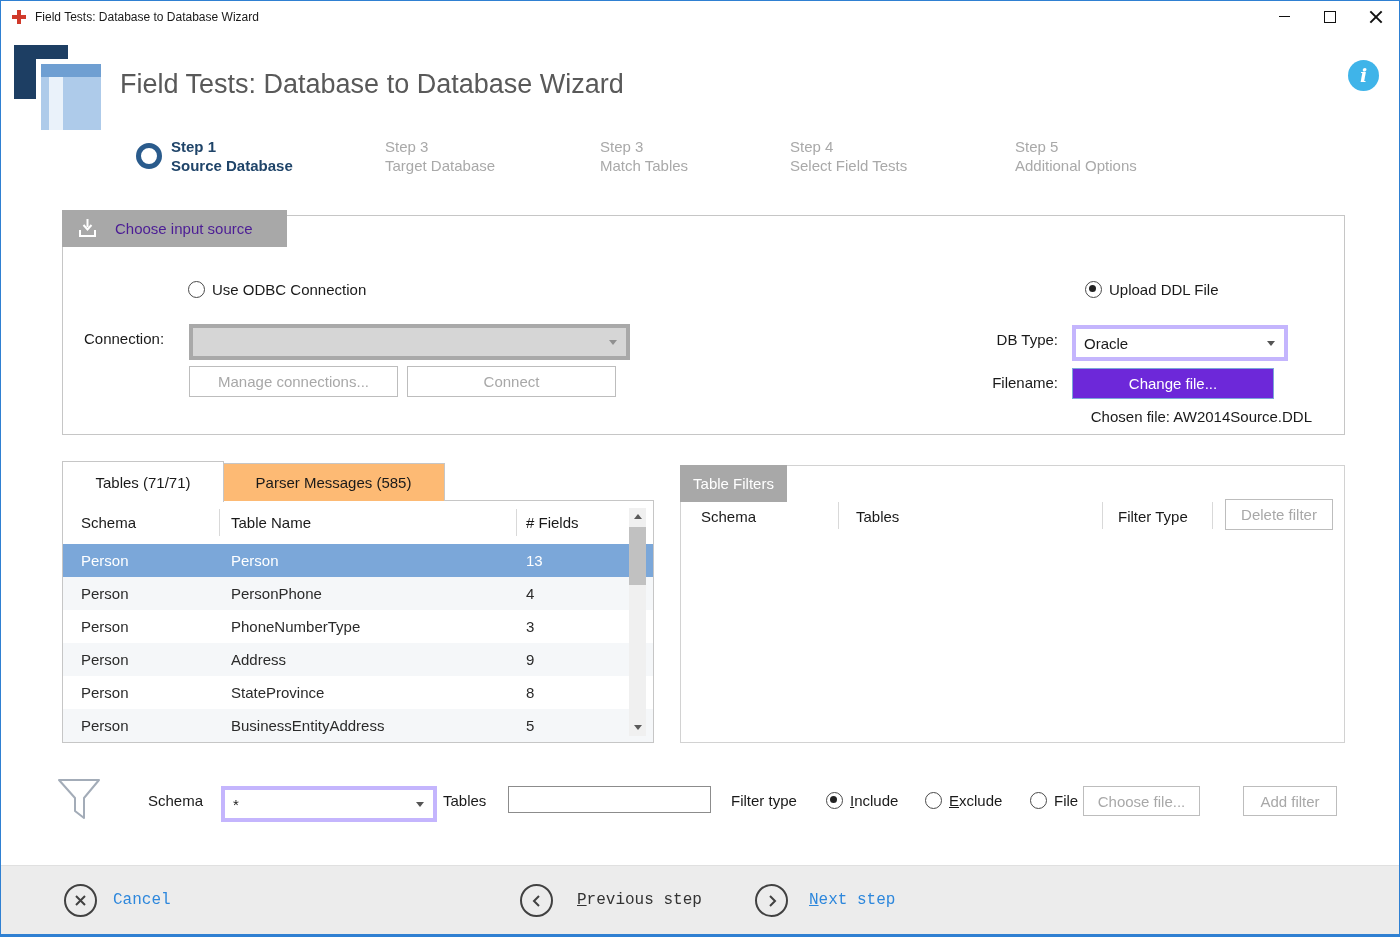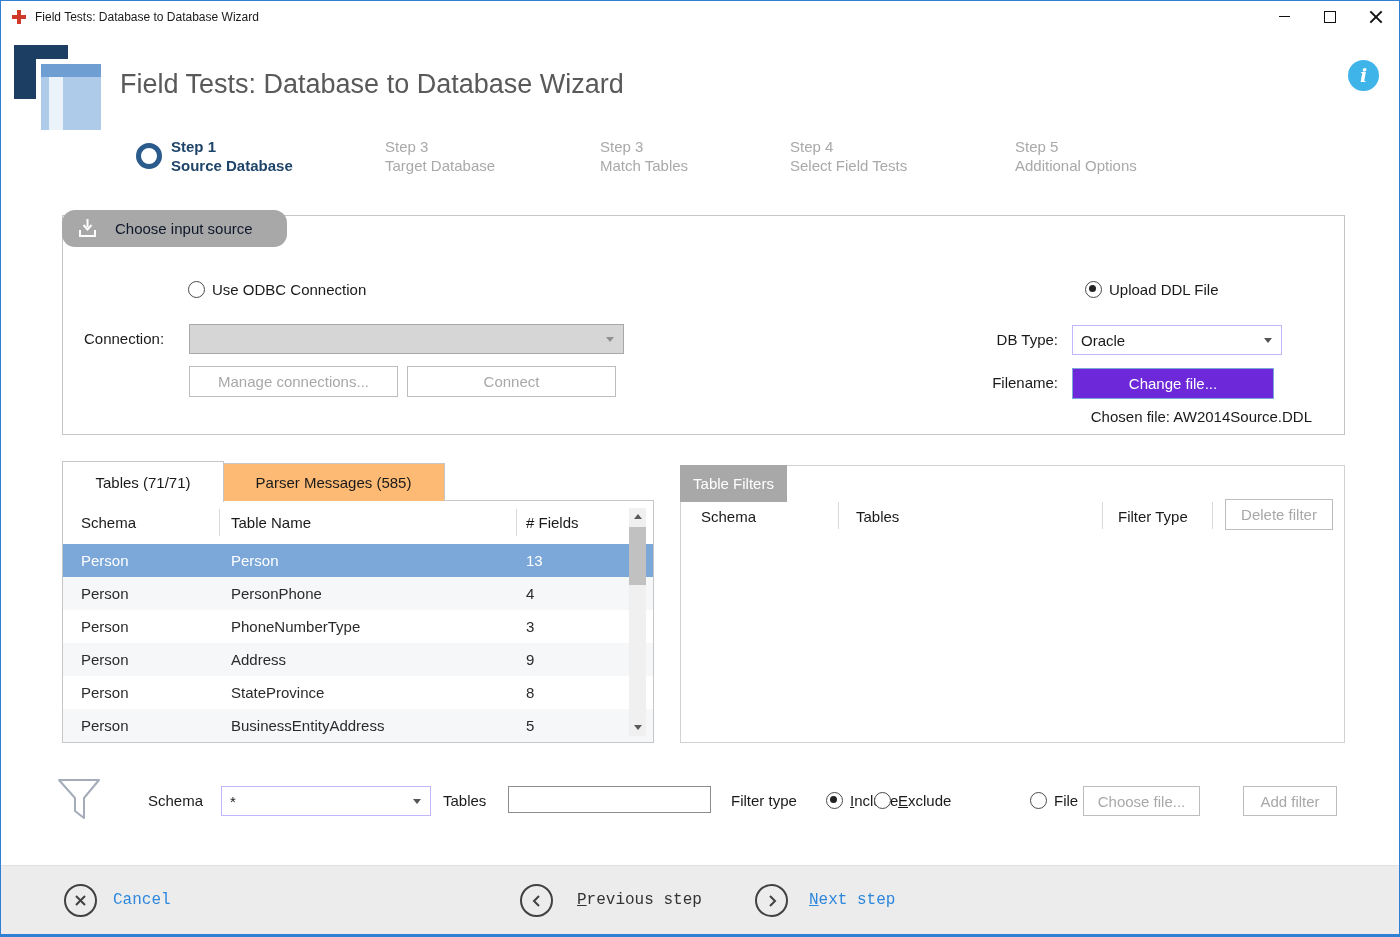--- a/index.html
+++ b/index.html
@@ -46,34 +46,34 @@
   .step.inactive{color:#a9a9a9;}
   .step-1{left:136px;display:flex;align-items:center;}
   .step-ring{width:16px;height:16px;border:5px solid #2a5b8c;border-radius:50%;background:#fff;
              margin-right:9px;flex:0 0 auto;}
   .step-2{left:385px;} .step-3{left:600px;} .step-4{left:790px;} .step-5{left:1015px;}
 
   
   .panel-input{position:absolute;left:62px;top:215px;width:1281px;height:218px;
                border:1px solid #c6c6c6;background:#fff;}
   .input-header{position:absolute;left:62px;top:210px;width:225px;height:37px;background:#a8a8a8;
-                color:#0f172a;display:flex;align-items:center;z-index:2;font-size:15px;border-radius:13px;}
+                color:#4c1d95;display:flex;align-items:center;z-index:2;font-size:15px;}
   .input-header svg{margin:0 16px 0 14px;}
 
   .radio-row{position:absolute;display:flex;align-items:center;gap:7px;font-size:15px;}
   .rad{position:relative;width:15px;height:15px;border:1px solid #4a4a4a;border-radius:50%;
        background:#fff;flex:0 0 auto;}
   .rad.sel::after{content:"";position:absolute;left:3px;top:3px;width:7px;height:7px;
                   border-radius:50%;background:#222;}
   .row-odbc{left:188px;top:281px;}
   .row-ddl{left:1085px;top:281px;}
 
   .flabel{position:absolute;font-size:15px;}
   .lbl-connection{left:84px;top:330px;}
-  .combo{position:absolute;background:#fff;border:1px solid #c4b5fd;font-size:15px;
+  .combo{position:absolute;background:#fff;border:4px solid #c4b5fd;font-size:15px;
          display:flex;align-items:center;padding-left:8px;}
   .chev{position:absolute;right:9px;top:12px;width:0;height:0;border-left:4px solid transparent;
         border-right:4px solid transparent;border-top:5px solid #555;}
   .combo-conn{left:189px;top:324px;width:425px;height:28px;background:#d6d6d6;border-color:#a9a9a9;}
   .combo-conn .chev{border-top-color:#909090;}
   .btn{position:absolute;display:flex;align-items:center;justify-content:center;font-size:15px;}
   .btn-dis{background:#fff;border:1px solid #bdbdbd;color:#a8a8a8;}
   .btn-manage{left:189px;top:366px;width:207px;height:29px;}
   .btn-connect{left:407px;top:366px;width:207px;height:29px;}
   .lbl-dbtype{left:965px;top:331px;width:93px;text-align:right;}
@@ -124,21 +124,21 @@
 
   
   .funnel{position:absolute;left:56px;top:776px;}
   .lbl-schema{left:148px;top:792px;}
   .combo-schema{left:221px;top:786px;width:200px;height:28px;}
   .lbl-tables{left:443px;top:792px;}
   .input-tables{position:absolute;left:508px;top:786px;width:203px;height:27px;border:1px solid #8c8c8c;
                 background:#fff;font-size:15px;font-family:"Liberation Sans",sans-serif;padding:0 6px;box-sizing:border-box;}
   .lbl-filtertype{left:731px;top:792px;}
   .row-include{left:826px;top:792px;}
-  .row-exclude{left:874px;top:792px;}
+  .row-exclude{left:925px;top:792px;}
   .row-file{left:1030px;top:792px;}
   .u{text-decoration:underline;}
   .btn-choosefile{left:1083px;top:786px;width:115px;height:28px;}
   .btn-addfilter{left:1243px;top:786px;width:92px;height:28px;}
 
   
   .footer{position:absolute;left:1px;right:1px;top:865px;height:69px;background:#ececec;
           border-top:1px solid #e0e0e0;font-family:Liberation Mono, monospace;}
   .circle-icon{position:absolute;width:33px;height:33px;border:2px solid #414141;border-radius:50%;
                display:flex;align-items:center;justify-content:center;background:transparent;box-sizing:border-box;}

